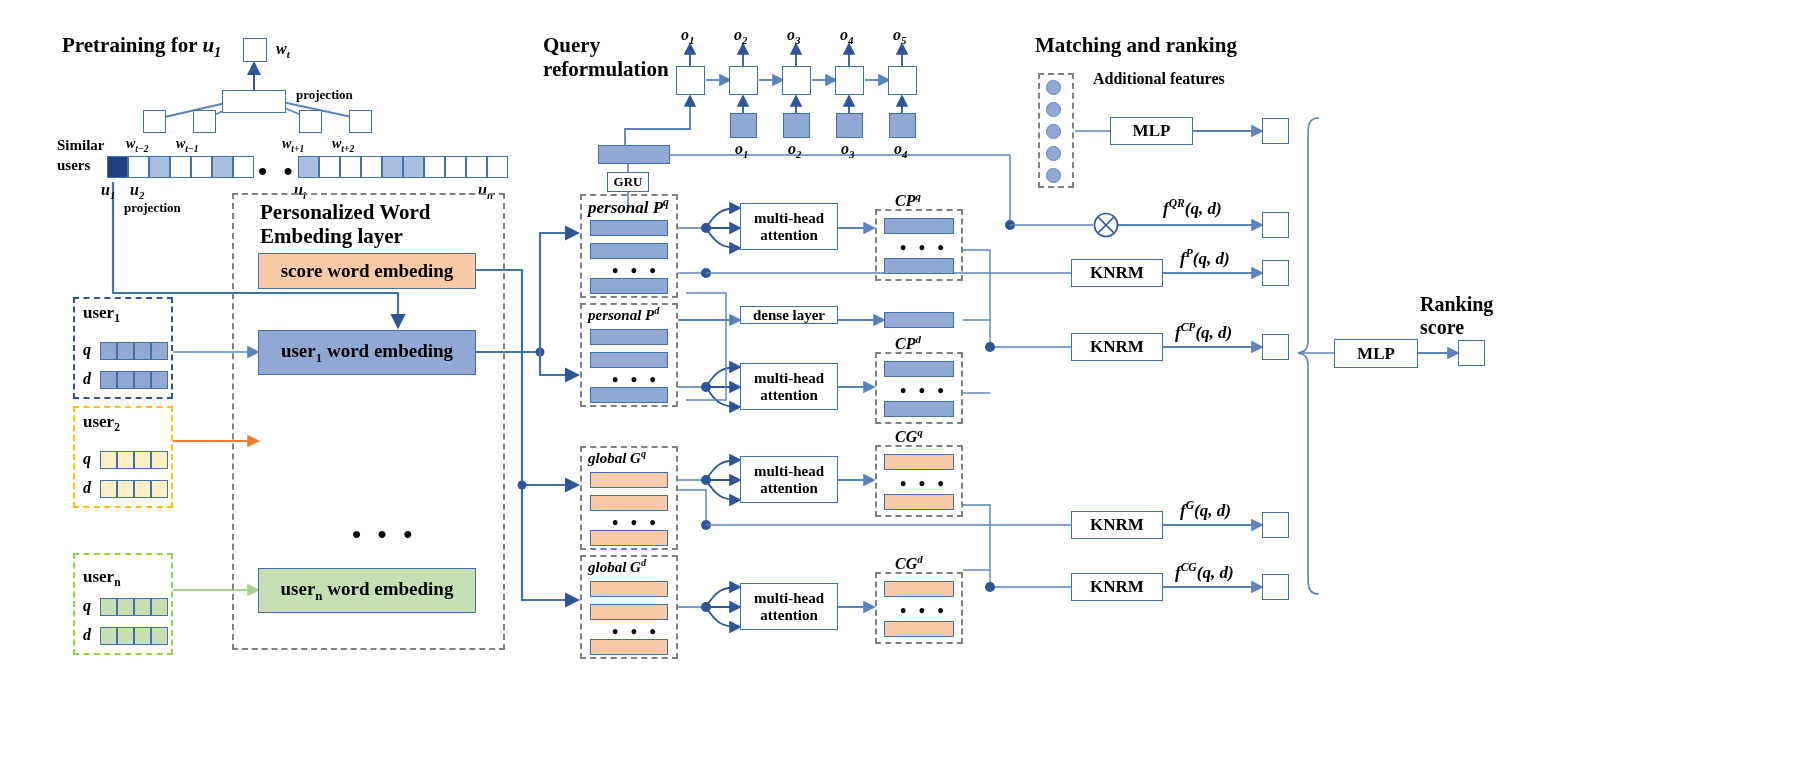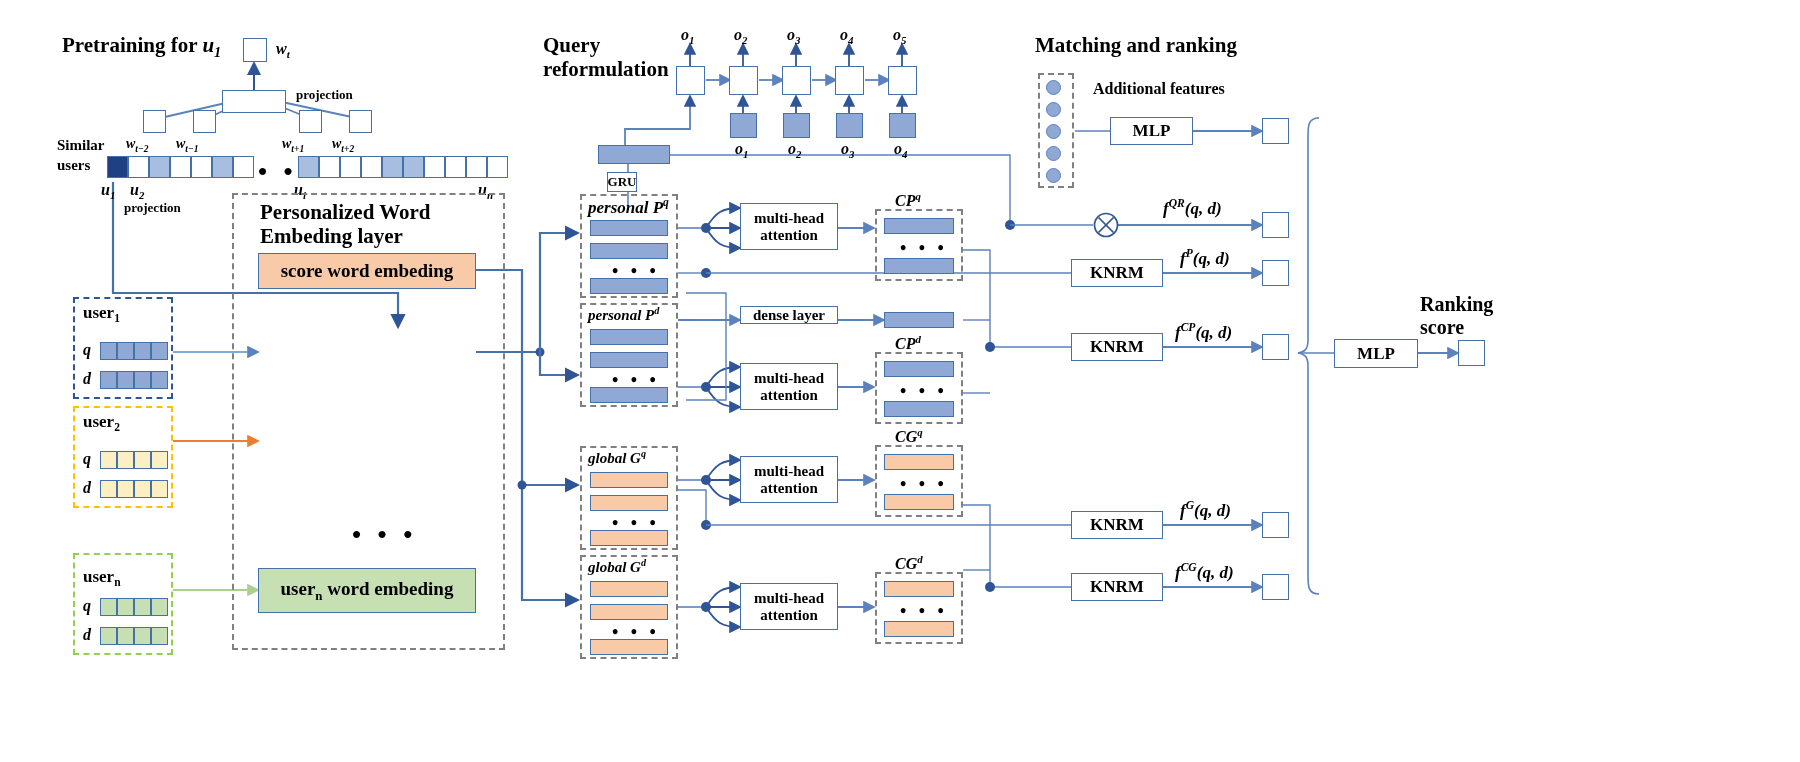--- a/index.html
+++ b/index.html
@@ -231,20 +231,23 @@
   <div class="abs dash" style="left:232px;top:193px;width:273px;height:457px;"></div>
   <div class="abs sec-title" style="left:260px;top:200px;width:230px;">
     <span>Personalized Word</span><br>
     <span>Embeding layer</span>
   </div>
 
   <div class="abs obox peach" style="left:258px;top:253px;width:218px;height:36px;">
     <span class="bigbox-txt">score word embeding</span>
   </div>
 
+  <div class="abs obox blue" style="left:258px;top:330px;width:218px;height:45px;">
+    <span class="bigbox-txt">user<sub>1</sub> word embeding</span>
+  </div>
 
 
   <div class="abs dots" style="left:352px;top:522px;">• • •</div>
 
   <div class="abs obox green" style="left:258px;top:568px;width:218px;height:45px;">
     <span class="bigbox-txt">user<sub>n</sub> word embeding</span>
   </div>
 
   <div class="abs dash-b" style="left:73px;top:297px;width:100px;height:102px;"></div>
   <div class="abs lbl" style="left:83px;top:303px;font-size:17px;">user<sub>1</sub></div>
@@ -318,21 +321,21 @@
   <div class="abs obox blue" style="left:783px;top:113px;width:27px;height:25px;"></div>
   <div class="abs obox blue" style="left:836px;top:113px;width:27px;height:25px;"></div>
   <div class="abs obox blue" style="left:889px;top:113px;width:27px;height:25px;"></div>
 
   <div class="abs mth" style="left:735px;top:140px;">o<sub>1</sub></div>
   <div class="abs mth" style="left:788px;top:140px;">o<sub>2</sub></div>
   <div class="abs mth" style="left:841px;top:140px;">o<sub>3</sub></div>
   <div class="abs mth" style="left:894px;top:140px;">o<sub>4</sub></div>
 
   <div class="abs obox blue" style="left:598px;top:145px;width:72px;height:19px;"></div>
-  <div class="abs obox wht" style="left:607px;top:172px;width:30px;height:20px;">
+  <div class="abs obox wht" style="left:607px;top:172px;width:42px;height:20px;">
     <span class="lbl-s">GRU</span>
   </div>
 
   <div class="abs dash" style="left:580px;top:194px;width:98px;height:104px;"></div>
   <div class="abs mth" style="left:588px;top:196px;font-size:17px;">personal <i>P</i><sup>q</sup></div>
   <div class="abs fbox blue" style="left:590px;top:220px;width:78px;height:16px;"></div>
   <div class="abs fbox blue" style="left:590px;top:243px;width:78px;height:16px;"></div>
   <div class="abs dots-s" style="left:612px;top:262px;">• • •</div>
   <div class="abs fbox blue" style="left:590px;top:278px;width:78px;height:16px;"></div>
 
@@ -406,21 +409,21 @@
   <div class="abs sec-title" style="left:1035px;top:33px;">Matching and ranking</div>
 
   <div class="abs dash" style="left:1038px;top:73px;width:36px;height:115px;"></div>
   <div class="abs" style="left:1046px;top:80px;display:flex;flex-direction:column;gap:7px;">
     <div class="circ"></div>
     <div class="circ"></div>
     <div class="circ"></div>
     <div class="circ"></div>
     <div class="circ"></div>
   </div>
-  <div class="abs lbl" style="left:1093px;top:80px;font-size:16px;text-align:center;">Additional features</div>
+  <div class="abs lbl" style="left:1093px;top:70px;font-size:16px;text-align:center;">Additional features</div>
 
   <div class="abs obox wht" style="left:1110px;top:117px;width:83px;height:28px;">
     <span class="lbl" style="font-size:17px;">MLP</span>
   </div>
   <div class="abs obox wht" style="left:1262px;top:118px;width:27px;height:26px;"></div>
 
   <div class="abs" style="left:1093px;top:212px;width:26px;height:26px;">
     <svg width="26" height="26" style="position:static;">
       <circle cx="13" cy="13" r="11.5" fill="none" stroke="#2f5597" stroke-width="1.7"></circle>
       <line x1="5.5" y1="5.5" x2="20.5" y2="20.5" stroke="#2f5597" stroke-width="1.7"></line>

